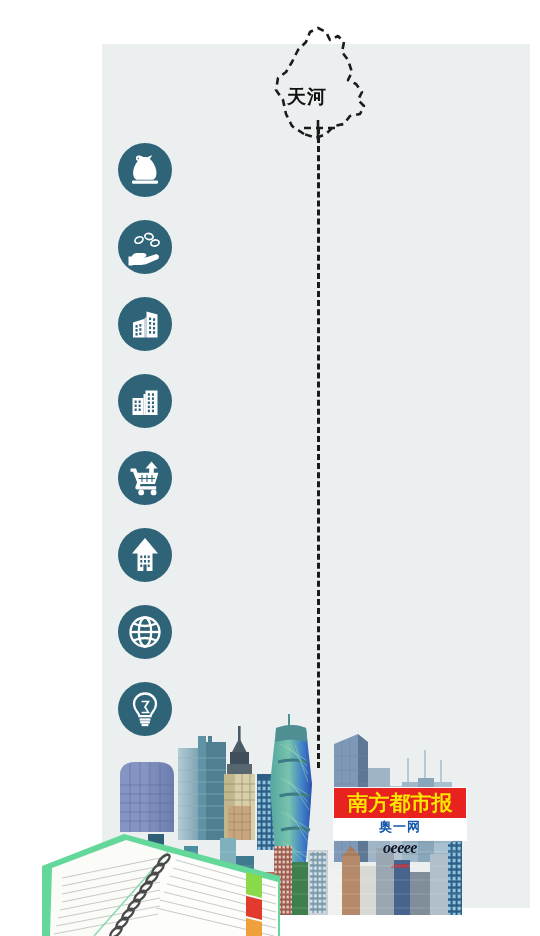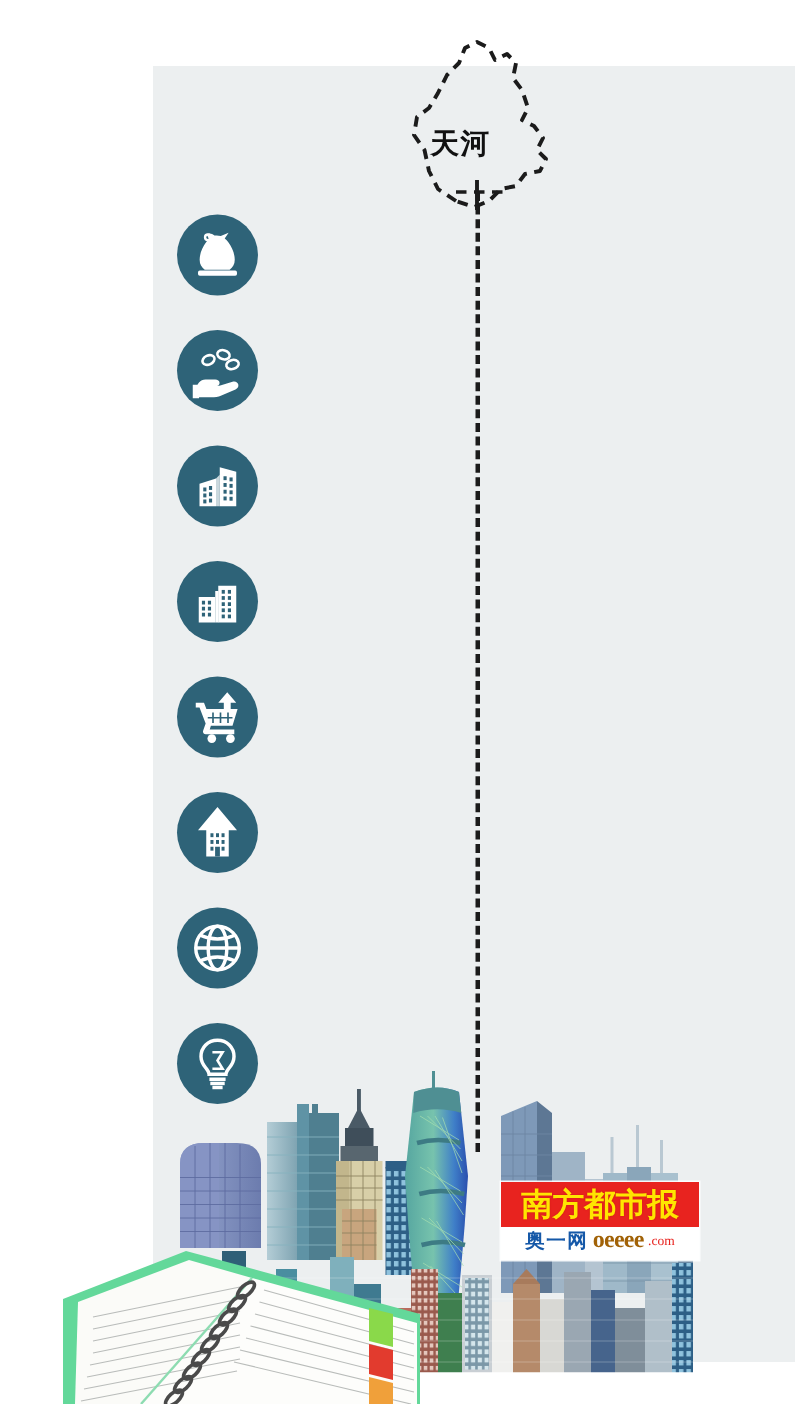--- a/index.html
+++ b/index.html
@@ -61,32 +61,32 @@
     justify-content:center;
   }
   .logo-top span{
     color:#ffe500;font-size:21px;font-weight:700;letter-spacing:0px;
     font-family:"DejaVu Sans","Liberation Sans",sans-serif;
     text-shadow:0 0 1px #c21410;
     line-height:30px;
   }
   .logo-bot{
     height:18px;background:#ffffff;display:flex;align-items:center;
-    justify-content:center;gap:3px;
+    gap:3px;flex-direction:column;
   }
   .logo-bot .cn{
     color:#1558a8;font-size:13px;font-weight:700;letter-spacing:1px;
     font-family:"DejaVu Sans","Liberation Sans",sans-serif;
   }
   .logo-bot .oe{
-    color:#a16207;font-size:16px;font-weight:700;
+    color:#0f172a;font-size:16px;font-style:italic;font-weight:700;
     font-family:"Liberation Serif","DejaVu Serif",serif;letter-spacing:-0.5px;
   }
   .logo-bot .dotcom{
-    color:#e8231f;font-size:9px;font-weight:400;
+    color:#e8231f;font-size:9px;font-weight:700;
     font-family:"Liberation Serif","DejaVu Serif",serif;
   }
 </style>
 </head>
 <body>
 
 <div id="stage">
 
   <div class="panel"></div>
 

